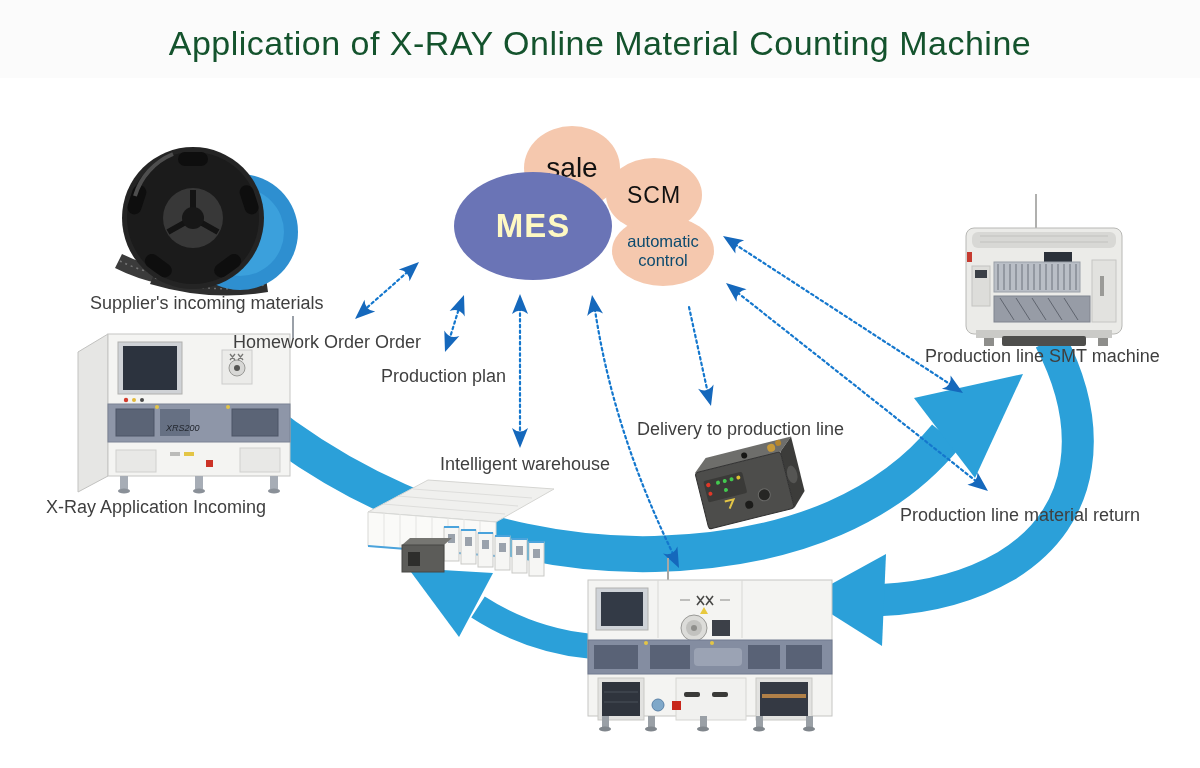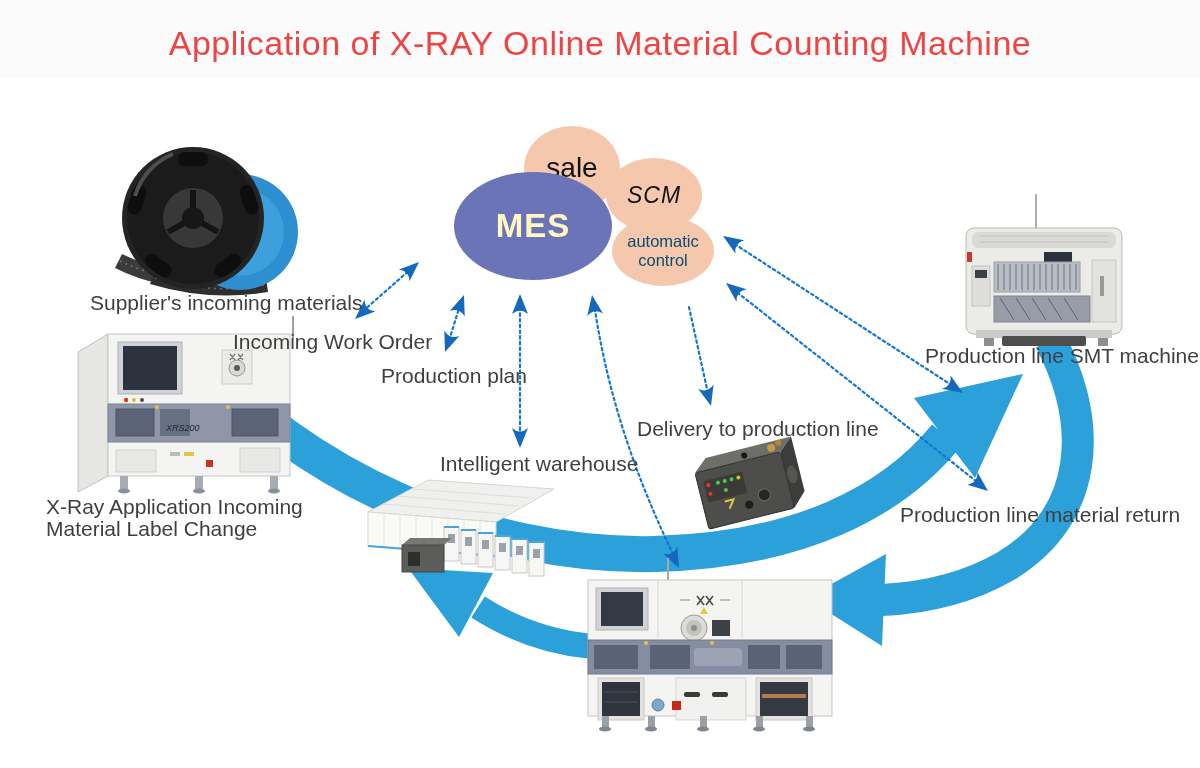--- a/index.html
+++ b/index.html
@@ -3,36 +3,36 @@
 <meta charset="utf-8">
 <style>
   html,body{margin:0;padding:0;background:#fff;}
   .stage{
     position:relative;width:1200px;height:768px;background:#fff;overflow:hidden;
     font-family:"Liberation Sans",sans-serif;
   }
   .title-band{position:absolute;left:0;top:0;width:1200px;height:78px;background:#fbfbfb;}
   .page-title{
     position:absolute;left:0;right:0;top:24px;margin:0;text-align:center;
-    font-size:34px;font-weight:400;letter-spacing:.5px;color:#ef4444;
+    font-size:34px;font-weight:400;letter-spacing:.5px;color:#14532d;
   }
   .layer{position:absolute;left:0;top:0;}
   .node-label{
-    position:absolute;font-size:21px;color:#3f3f3f;white-space:nowrap;line-height:22px;
+    position:absolute;font-size:18px;color:#3f3f3f;white-space:nowrap;line-height:22px;
   }
   .bubble{
     position:absolute;border-radius:50%;display:flex;align-items:center;justify-content:center;
     text-align:center;color:#111;
   }
   .bubble.peach{background:#f5c8ae;}
   .bubble.mes{background:#6a74b6;}
   .b-erp{left:424px;top:118px;width:108px;height:74px;font-size:25px;letter-spacing:2px;z-index:1;}
   .b-sale{left:524px;top:126px;width:96px;height:84px;font-size:28px;z-index:2;}
   .b-auto{left:612px;top:216px;width:102px;height:70px;font-size:16.5px;color:#0c4a6e;line-height:19px;z-index:3;}
-  .b-scm{left:606px;top:158px;width:96px;height:74px;font-size:23px;letter-spacing:1px;z-index:4;font-style:italic;}
+  .b-scm{left:606px;top:158px;width:96px;height:74px;font-size:23px;letter-spacing:1px;z-index:4;}
   .b-mes{left:454px;top:172px;width:158px;height:108px;font-size:33px;font-weight:700;color:#fef9c3;letter-spacing:1px;z-index:5;}
 </style>
 </head>
 <body>
 
 <div class="stage">
 
   <div class="title-band"></div>
   <h1 class="page-title">Application of X-RAY Online Material Counting Machine</h1>
 
@@ -264,24 +264,23 @@
     </span>
   </div>
   <div class="bubble peach b-scm">
     <span>SCM</span>
   </div>
   <div class="bubble mes b-mes">
     <span>MES</span>
   </div>
 
   <div class="node-label" style="left:90px;top:292px">Supplier's incoming materials</div>
-  <div class="node-label" style="left:233px;top:331px">Incoming Work Order</div>
+  <div class="node-label" style="left:233px;top:331px">Homework Order Order</div>
   <div class="node-label" style="left:381px;top:365px">Production plan</div>
   <div class="node-label" style="left:440px;top:453px">Intelligent warehouse</div>
   <div class="node-label" style="left:637px;top:418px">Delivery to production line</div>
   <div class="node-label" style="left:925px;top:345px">Production line SMT machine</div>
   <div class="node-label" style="left:900px;top:504px">Production line material return</div>
   <div class="node-label" style="left:46px;top:496px">
     <span style="display:block">X-Ray Application Incoming</span>
-    <span style="display:block">Material Label Change</span>
   </div>
 
 </div>
 
 </body></html>

